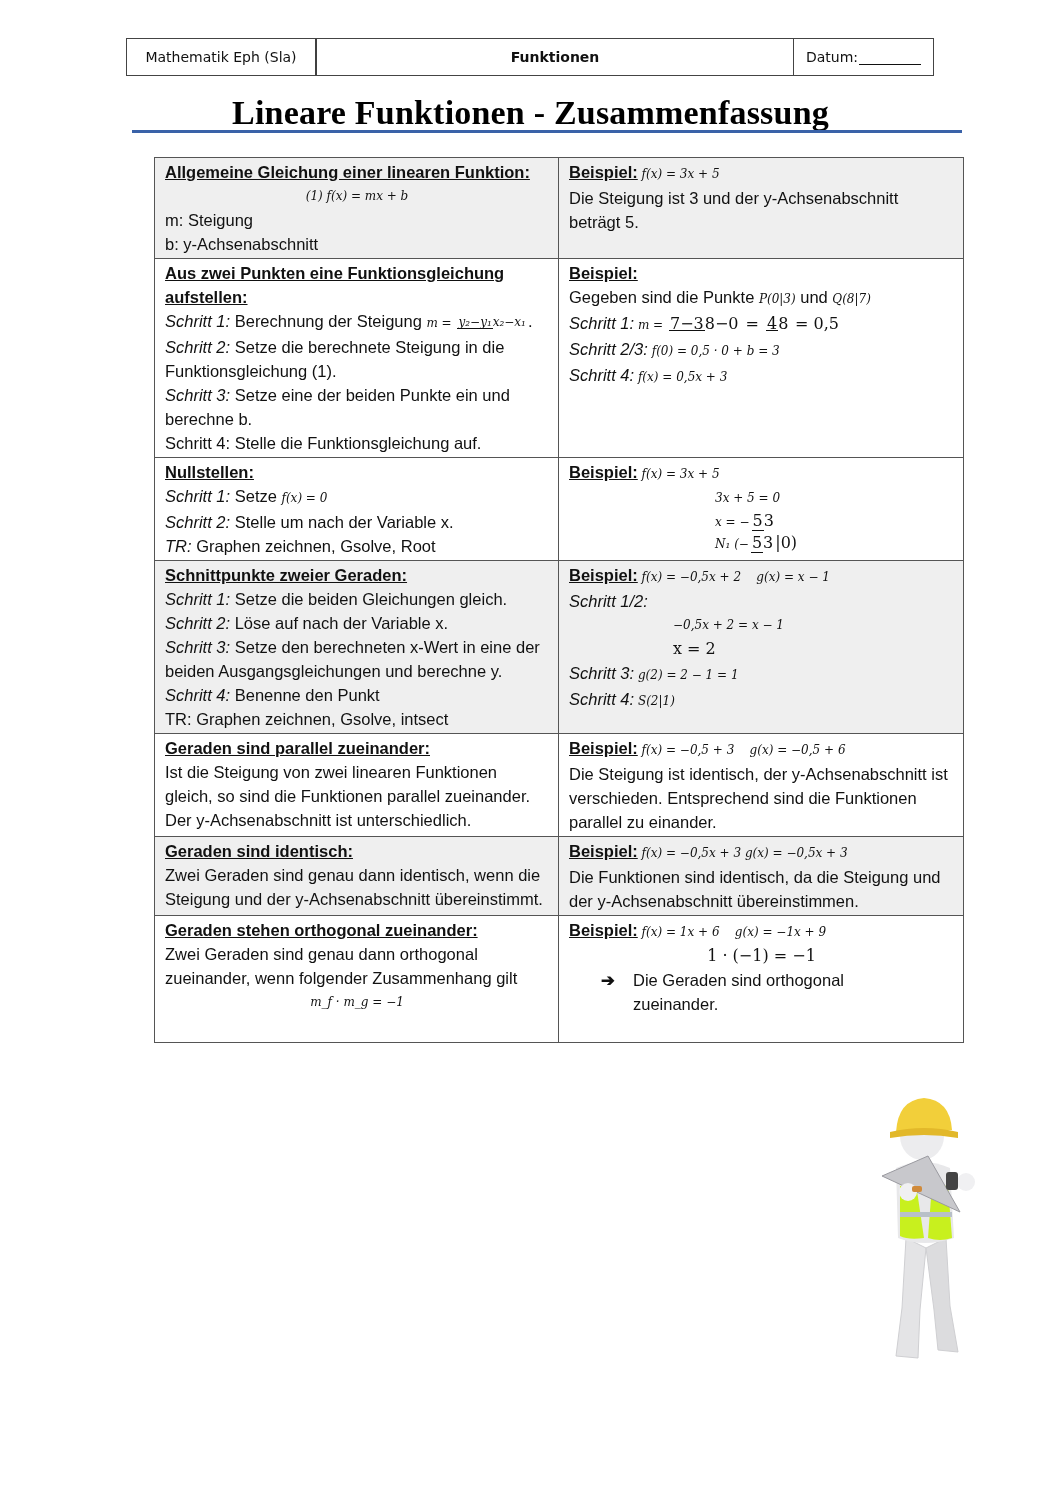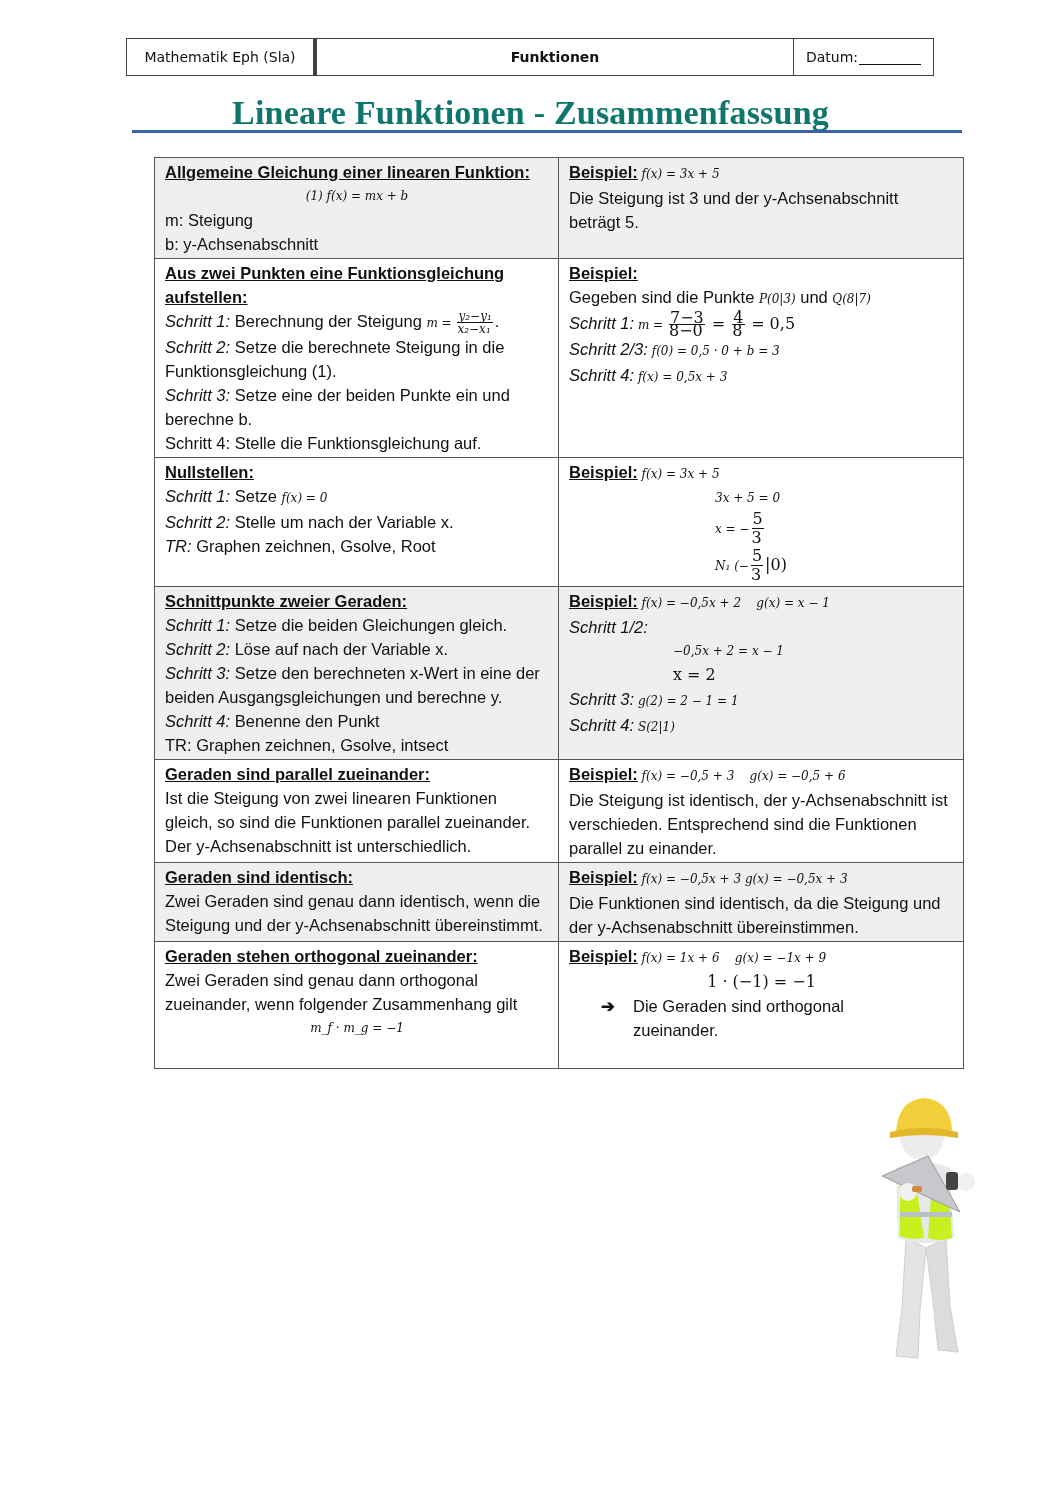--- a/index.html
+++ b/index.html
@@ -7,29 +7,29 @@
     width: 1061px; height: 1500px; background: #ffffff; position: relative;
     font-family: "Liberation Sans", sans-serif; color: #111; overflow: hidden;
   }
   
   .hdr {
     position: absolute; left: 126px; top: 38px; width: 808px; height: 38px;
     border: 1px solid #444; display: flex; box-sizing: border-box;
     font-family: "DejaVu Sans", sans-serif; font-size: 14px;
   }
   .hdr > div { display: flex; align-items: center; box-sizing: border-box; }
-  .hdr .c1 { width: 190px; border-right: 4px solid #404040; justify-content: center; }
+  .hdr .c1 { width: 190px; border-right: 2px solid #404040; justify-content: center; }
   .hdr .c2 { flex: 1; border-right: 1px solid #444; justify-content: center; font-weight: bold; }
   .hdr .c3 { width: 139px; padding-left: 12px; }
   .hdr .blank { display: inline-block; width: 62px; border-bottom: 1px solid #111; height: 14px; margin-left: 1px; }
 
   .title {
     position: absolute; left: 0; width: 1061px; top: 94px; text-align: center;
     font-family: "Liberation Serif", serif; font-weight: bold; font-size: 34px; letter-spacing: 0.2px;
-    color: #0f766e;
+    color: #000000;
   }
   .title-rule {
     position: absolute; left: 132px; top: 130px; width: 830px; height: 3px; background: #3a62a8;
   }
 
   table.sheet {
     position: absolute; left: 126px; top: 157px; width: 809px;
     border-collapse: collapse; table-layout: fixed;
     font-family: "Liberation Sans", sans-serif; font-size: 16.5px; line-height: 24px; margin-left: 28px;
   }
@@ -39,21 +39,21 @@
   table.sheet col.l { width: 404px; }
   table.sheet col.r { width: 405px; }
   tr.gray td { background: #efefef; }
   .h { font-weight: bold; text-decoration: underline; }
   .it { font-style: italic; }
   .m { font-family: "DejaVu Serif", serif; font-size: 16px; }
   .mi { font-family: "DejaVu Serif", serif; font-style: italic; font-size: 12px; }
   .center { text-align: center; }
   .ind { padding-left: 104px; }
   .ind2 { padding-left: 128px; }
-  .frac { display: inline-flex; flex-direction: column; vertical-align: middle; text-align: left; font-family: "DejaVu Serif", serif; font-size: 11px; line-height: 12px; margin: 0 2px; }
+  .frac { display: inline-flex; flex-direction: row; vertical-align: middle; text-align: center; font-family: "DejaVu Serif", serif; font-size: 11px; line-height: 12px; margin: 0 2px; }
   .frac .num { border-bottom: 1px solid #111; padding: 0 1px; }
   .frac.big { font-size: 16px; line-height: 18px; }
   .arrow-line { display: flex; padding-left: 32px; }
   .arrow-line .arr { width: 32px; font-weight: bold; }
   .spacer { height: 24px; }
 
   .worker { position: absolute; left: 868px; top: 1088px; width: 110px; height: 280px; }
 </style>
 </head>
 <body>

